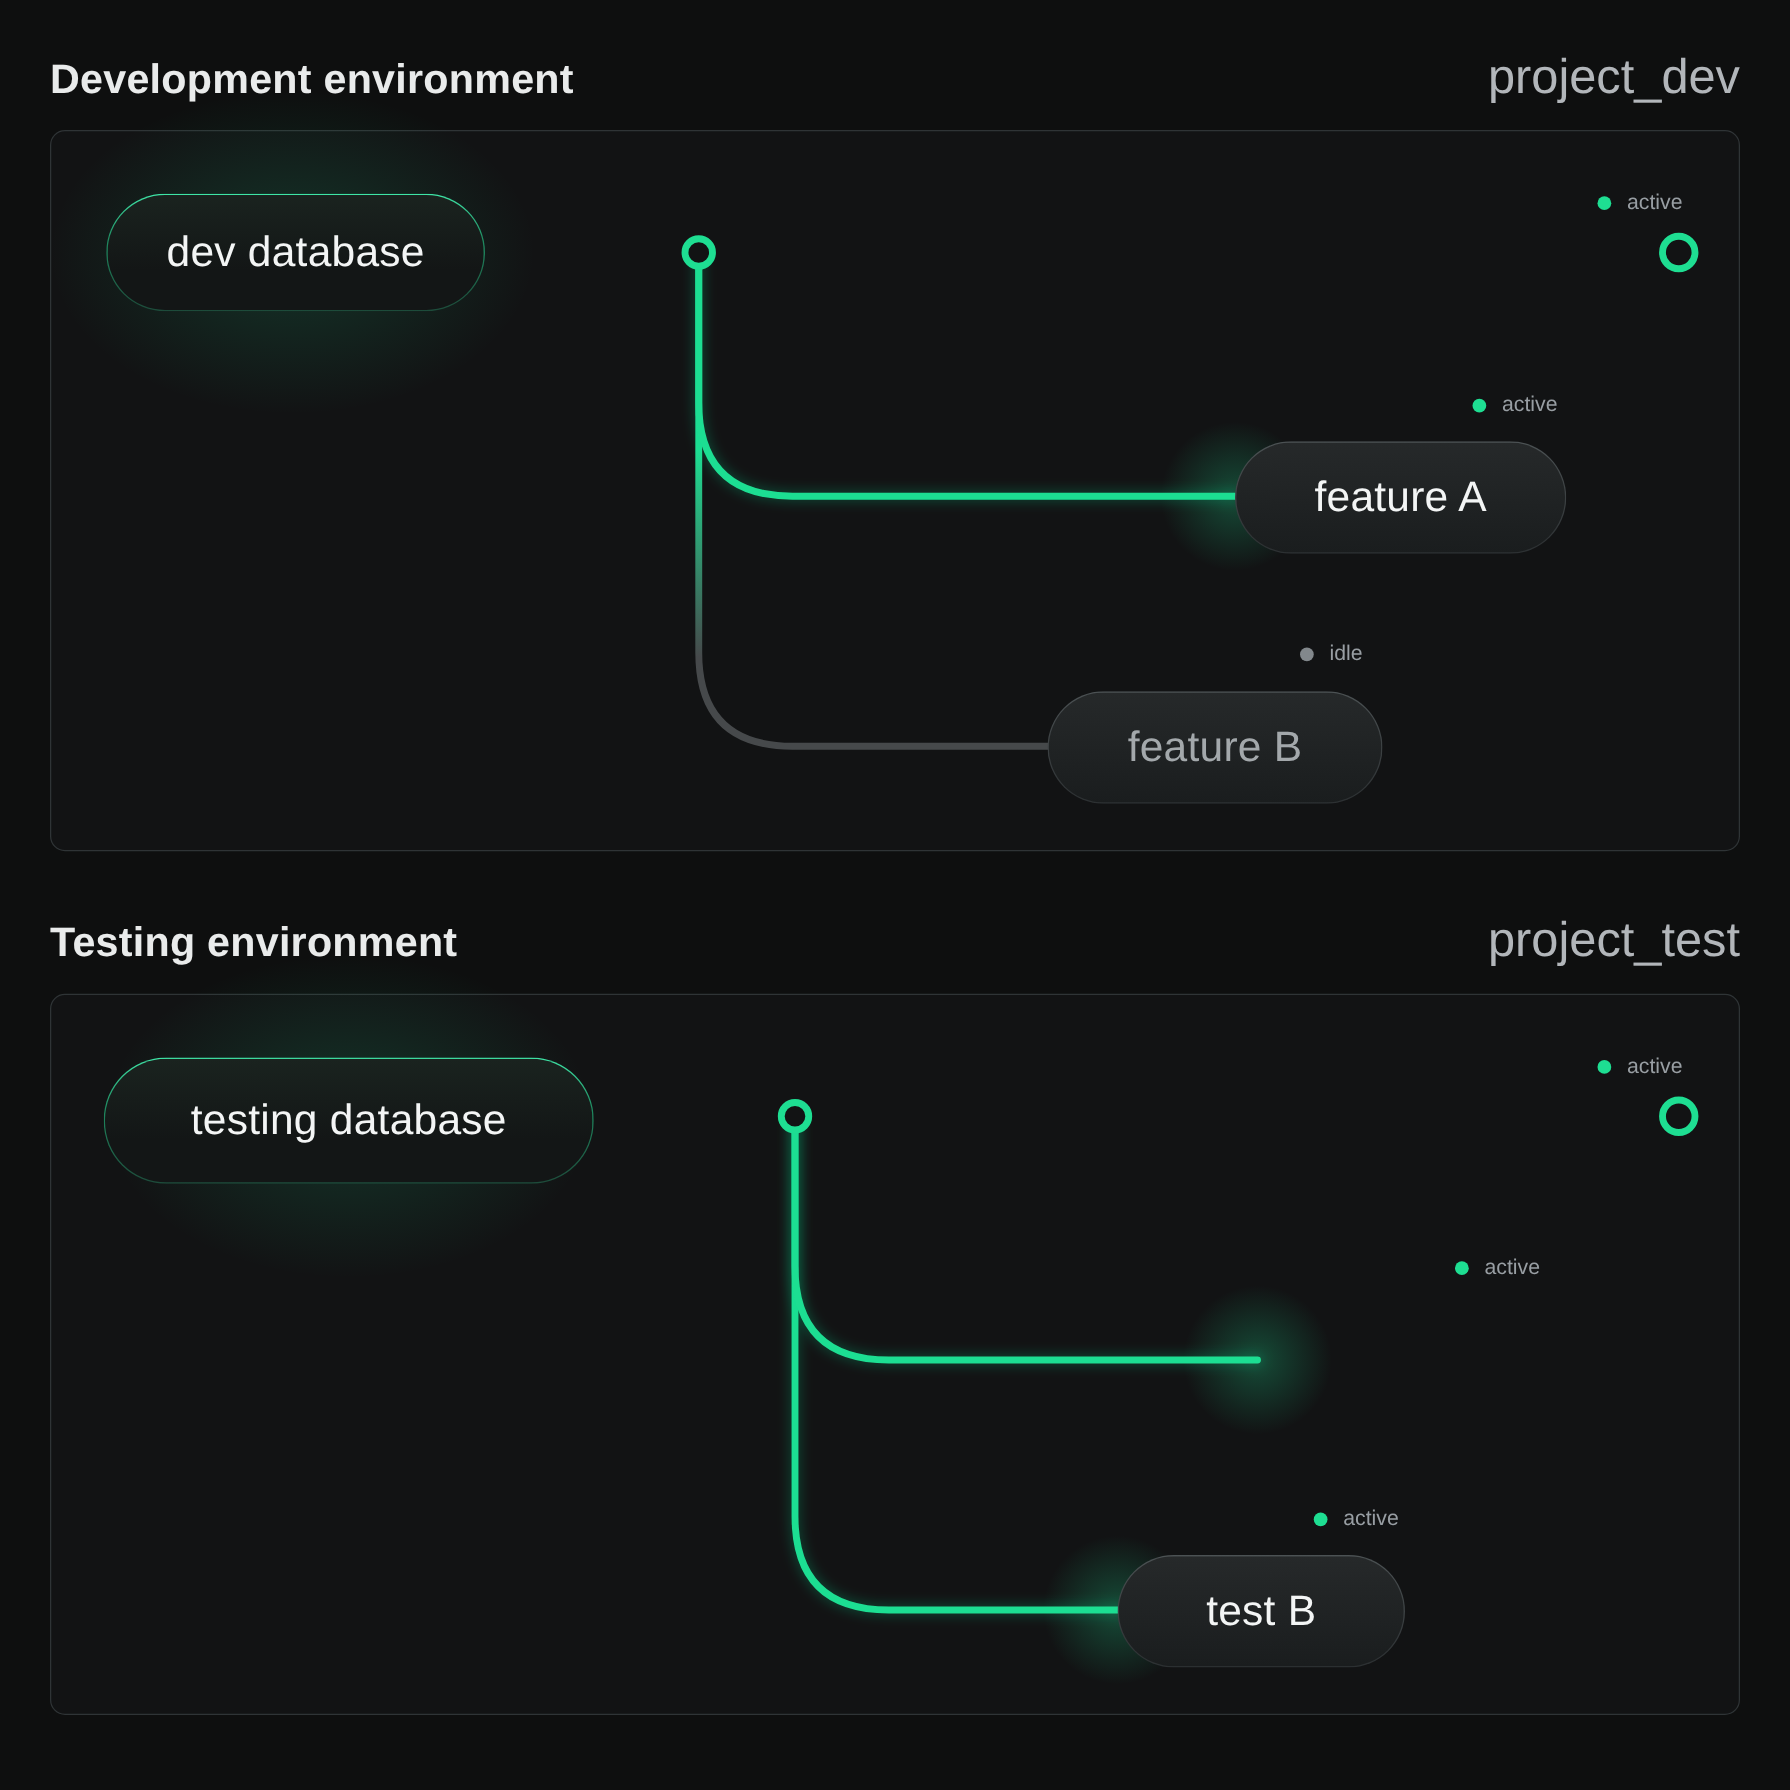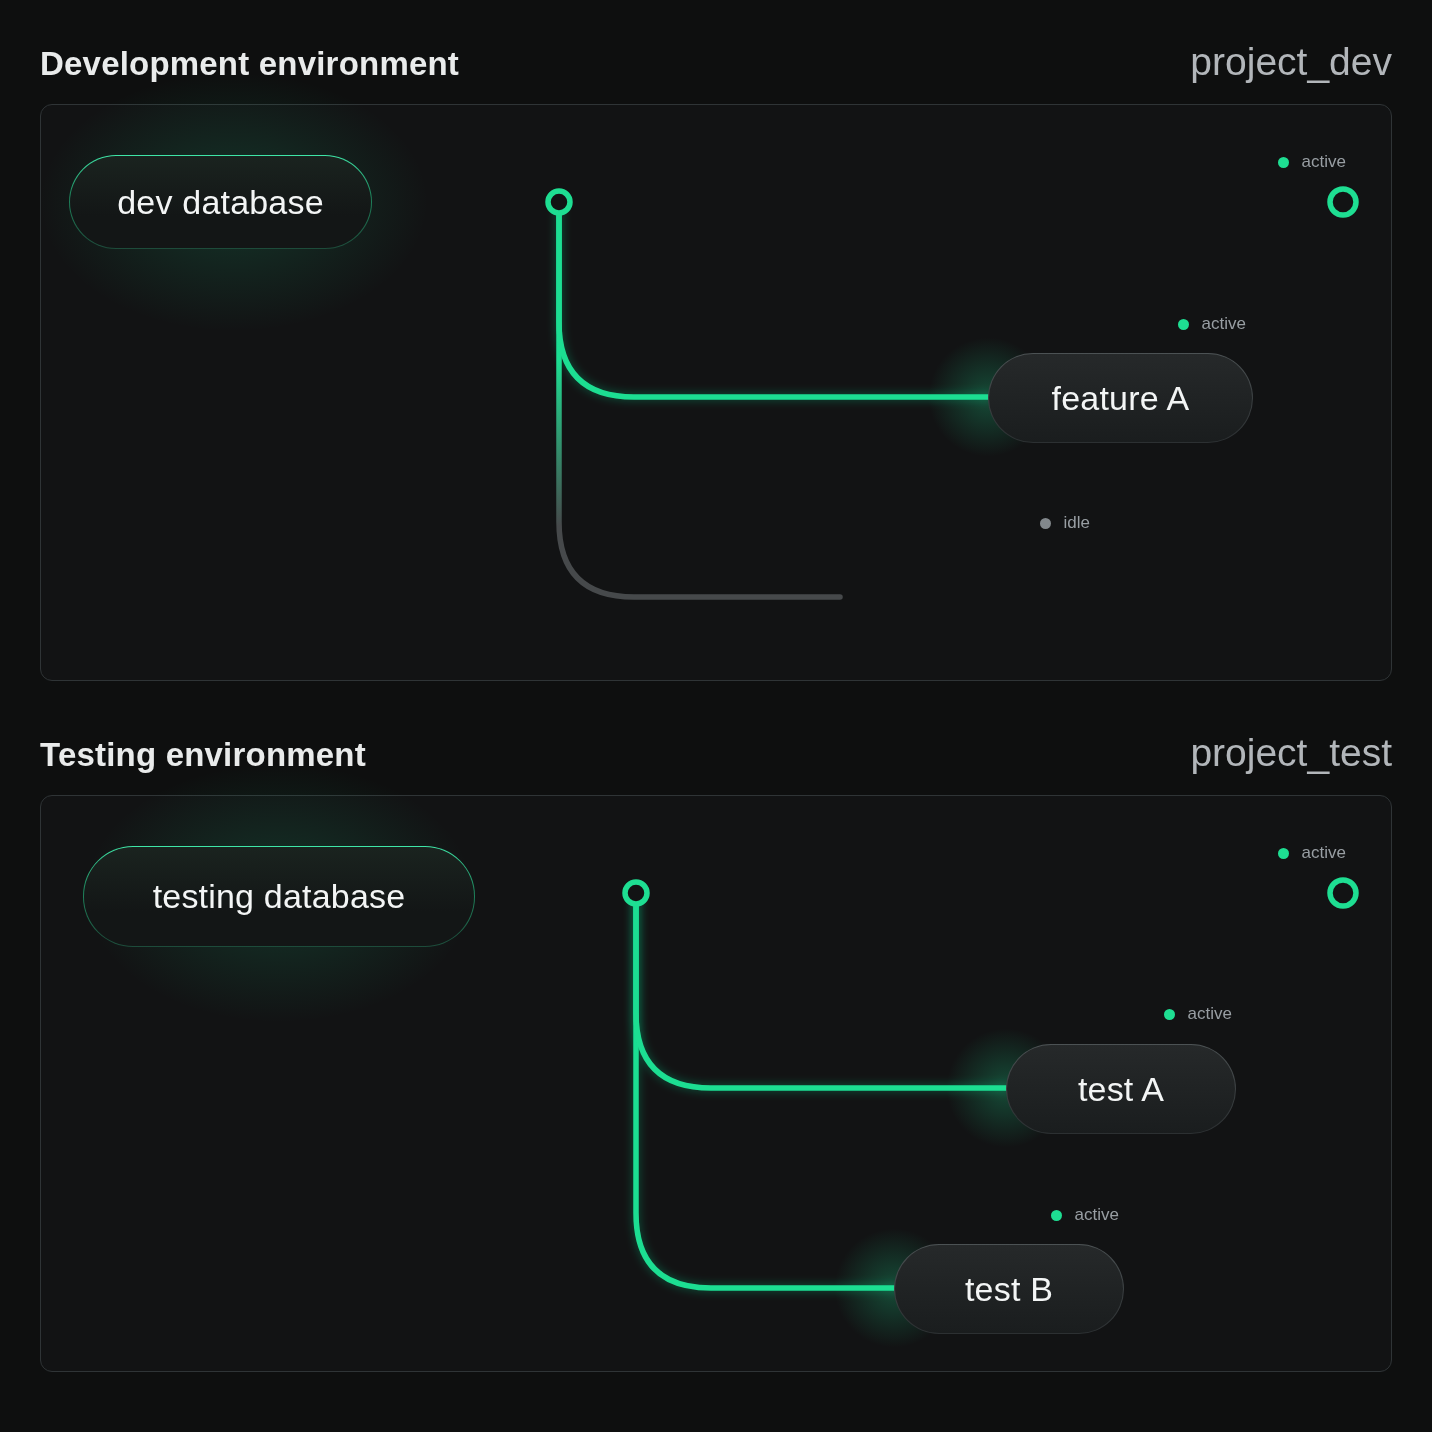--- a/index.html
+++ b/index.html
@@ -115,25 +115,28 @@
           <feDropShadow dx="0" dy="0" stdDeviation="5" flood-color="#1ede92" flood-opacity="0.38"></feDropShadow>
         </filter>
       </defs>
       <path d="M518,97 L518,417 Q518,492 593,492 L799,492" fill="none" stroke="url(#fadeDev)" stroke-width="5.5" stroke-linecap="round"></path>
       <path d="M518,97 L518,217 Q518,292 593,292 L947,292" fill="none" stroke="#1ede92" stroke-width="5.5" stroke-linecap="round" filter="url(#glowF)"></path>
       <path d="M345,97 L1289,97" fill="none" stroke="#1ede92" stroke-width="5.5" filter="url(#glowF)"></path>
       <circle cx="518" cy="97" r="11" fill="#121314" stroke="#1ede92" stroke-width="5.5"></circle>
       <circle cx="1302" cy="97" r="13" fill="#121314" stroke="#1ede92" stroke-width="5.5"></circle>
     </svg>
 
-    <div class="pill pill-root" style="left:28px; top:50px; width:303px; height:94px;">
+    <div class="pill pill-root" style="left:44px; top:50px; width:303px; height:94px;">
       <span class="pill-text">dev database</span>
     </div>
     <div class="pill pill-branch" style="left:947px; top:248px; width:265px; height:90px;">
       <span class="pill-text">feature A</span>
+    </div>
+    <div class="pill pill-branch pill-idle" style="left:797px; top:448px; width:268px; height:90px;">
+      <span class="pill-text">feature B</span>
     </div>
 
     <div class="status" style="top:40px; right:45px;">
       <span class="dot dot-active"></span>
       <span class="status-text">active</span>
     </div>
     <div class="status" style="top:202px; right:145px;">
       <span class="dot dot-active"></span>
       <span class="status-text">active</span>
     </div>
@@ -157,23 +160,20 @@
       <path d="M595,97 L595,417 Q595,492 670,492 L855,492" fill="none" stroke="#1ede92" stroke-width="5.5" stroke-linecap="round" filter="url(#glowF)"></path>
       <path d="M595,97 L595,217 Q595,292 670,292 L965,292" fill="none" stroke="#1ede92" stroke-width="5.5" stroke-linecap="round" filter="url(#glowF)"></path>
       <path d="M434,97 L1289,97" fill="none" stroke="#1ede92" stroke-width="5.5" filter="url(#glowF)"></path>
       <circle cx="595" cy="97" r="11" fill="#121314" stroke="#1ede92" stroke-width="5.5"></circle>
       <circle cx="1302" cy="97" r="13" fill="#121314" stroke="#1ede92" stroke-width="5.5"></circle>
     </svg>
 
     <div class="pill pill-root" style="left:42px; top:50px; width:392px; height:101px;">
       <span class="pill-text">testing database</span>
     </div>
-    <div class="pill pill-branch" style="left:965px; top:248px; width:230px; height:90px;">
-      <span class="pill-text">test A</span>
-    </div>
     <div class="pill pill-branch" style="left:853px; top:448px; width:230px; height:90px;">
       <span class="pill-text">test B</span>
     </div>
 
     <div class="status" style="top:40px; right:45px;">
       <span class="dot dot-active"></span>
       <span class="status-text">active</span>
     </div>
     <div class="status" style="top:201px; right:159px;">
       <span class="dot dot-active"></span>

